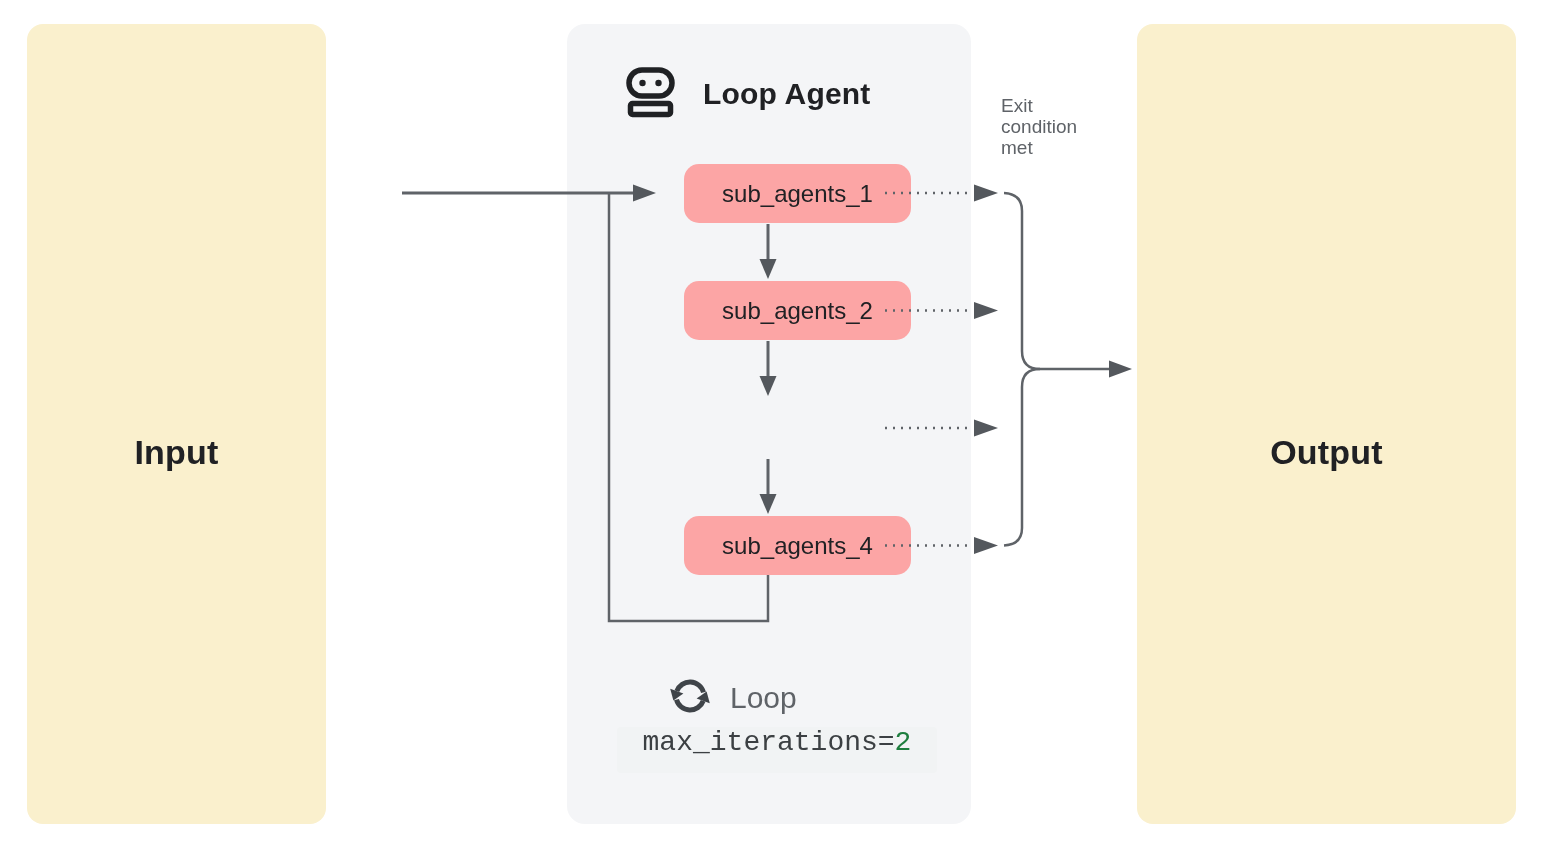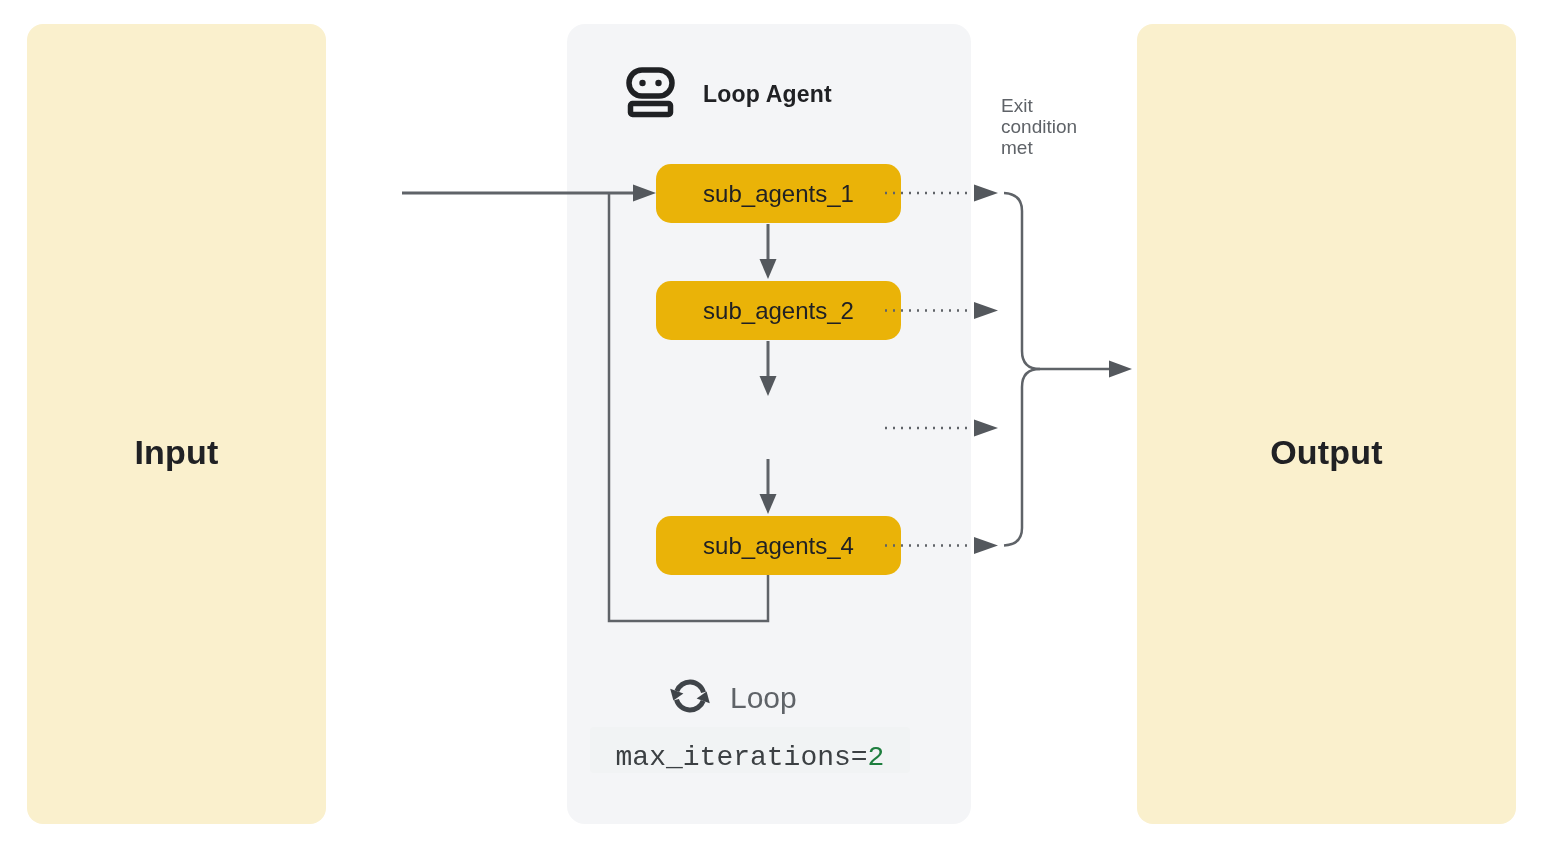--- a/index.html
+++ b/index.html
@@ -51,33 +51,33 @@
 
   .panel-header {
     position: absolute;
     left: 625px;
     top: 66px;
     display: flex;
     align-items: center;
     gap: 28px;
   }
   .panel-title {
-    font-size: 23px;
+    font-size: 30px;
     font-weight: 600;
     color: #202124;
     letter-spacing: 0.2px;
   }
 
   
   .sub-agent {
     position: absolute;
-    left: 656px;
-    width: 245px;
+    left: 684px;
+    width: 227px;
     height: 59px;
-    background: #eab308;
+    background: #fca5a5;
     border-radius: 15px;
     display: flex;
     align-items: center;
     justify-content: center;
     font-size: 24px;
     color: #202124;
   }
   .sub-agent.n1 { top: 164px; }
   .sub-agent.n2 { top: 281px; text-align: center; }
   .sub-agent.n3 { top: 399px; }
@@ -102,28 +102,28 @@
     display: flex;
     align-items: center;
     gap: 18px;
   }
   .loop-label {
     font-size: 30px;
     color: #5F6368;
   }
   .code-chip {
     position: absolute;
-    left: 590px;
+    left: 617px;
     top: 727px;
     width: 320px;
     height: 46px;
     background: #F1F3F4;
     border-radius: 4px;
     display: flex;
-    align-items: flex-end;
+    align-items: flex-start;
     justify-content: center;
     font-family: "Liberation Mono", monospace;
     font-size: 28px;
     color: #3C4043;
     white-space: pre;
   }
   .code-value { color: #1E7E3E; }
 
   
   svg.connectors {

